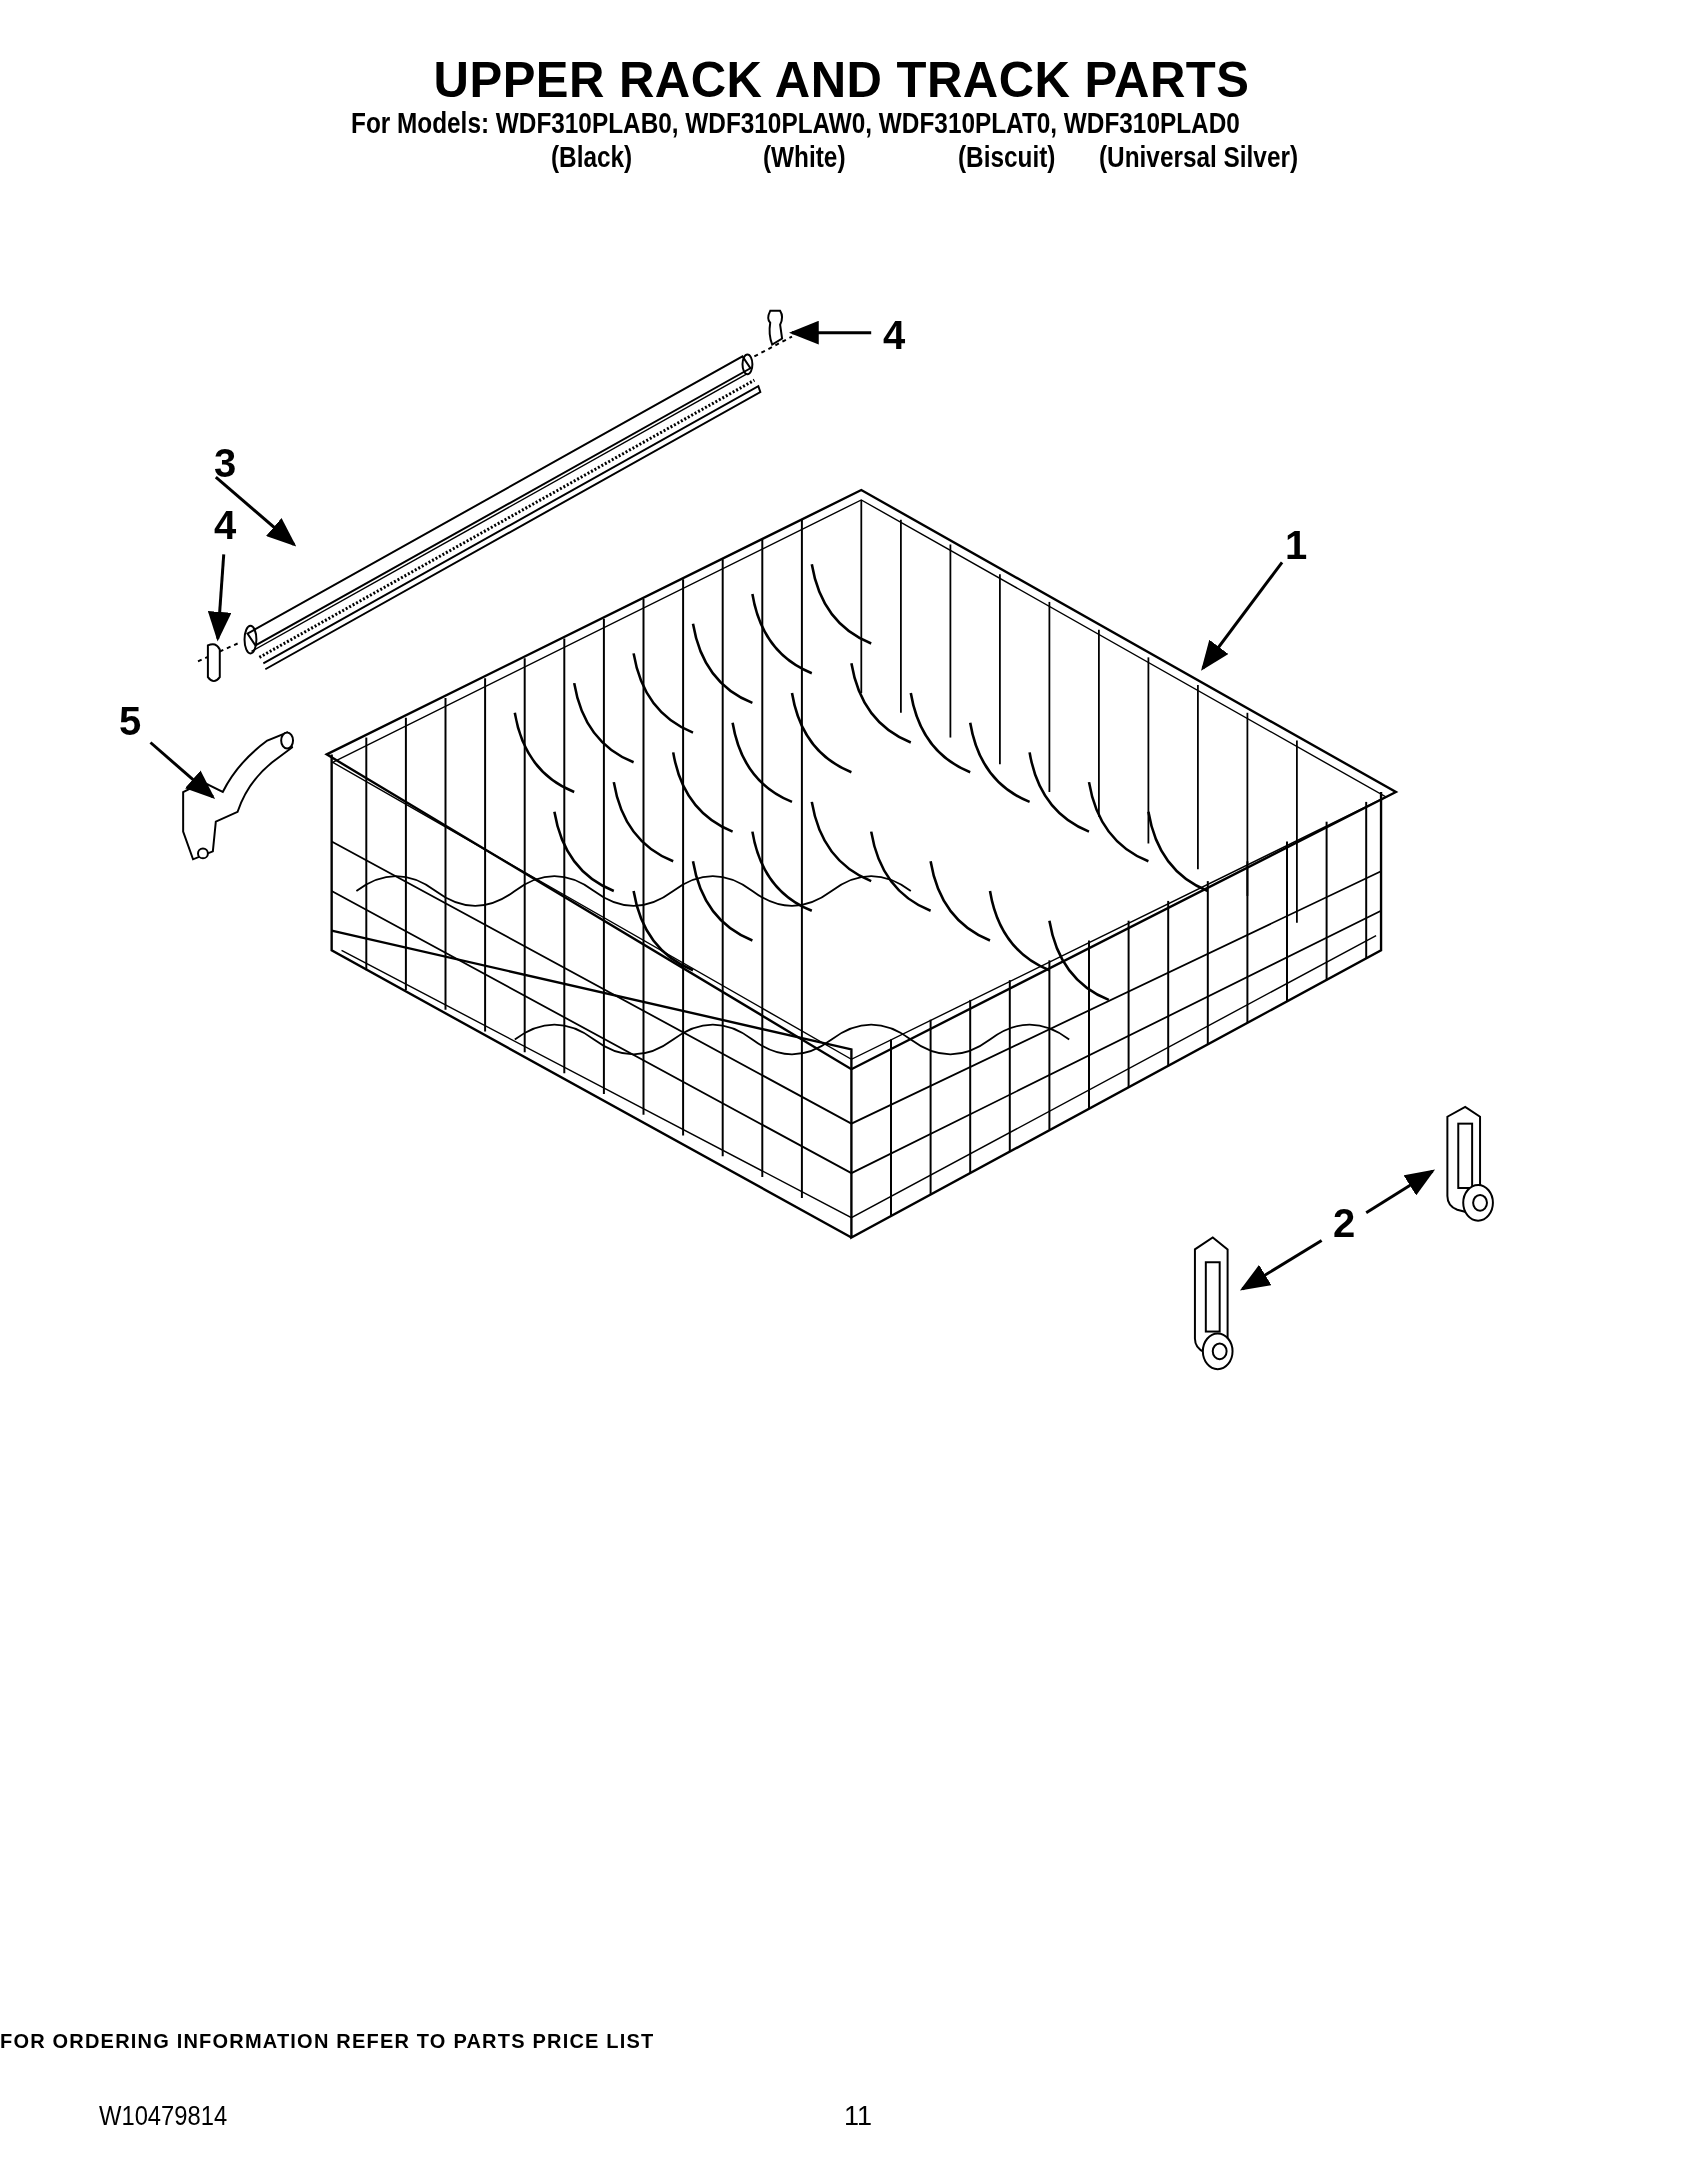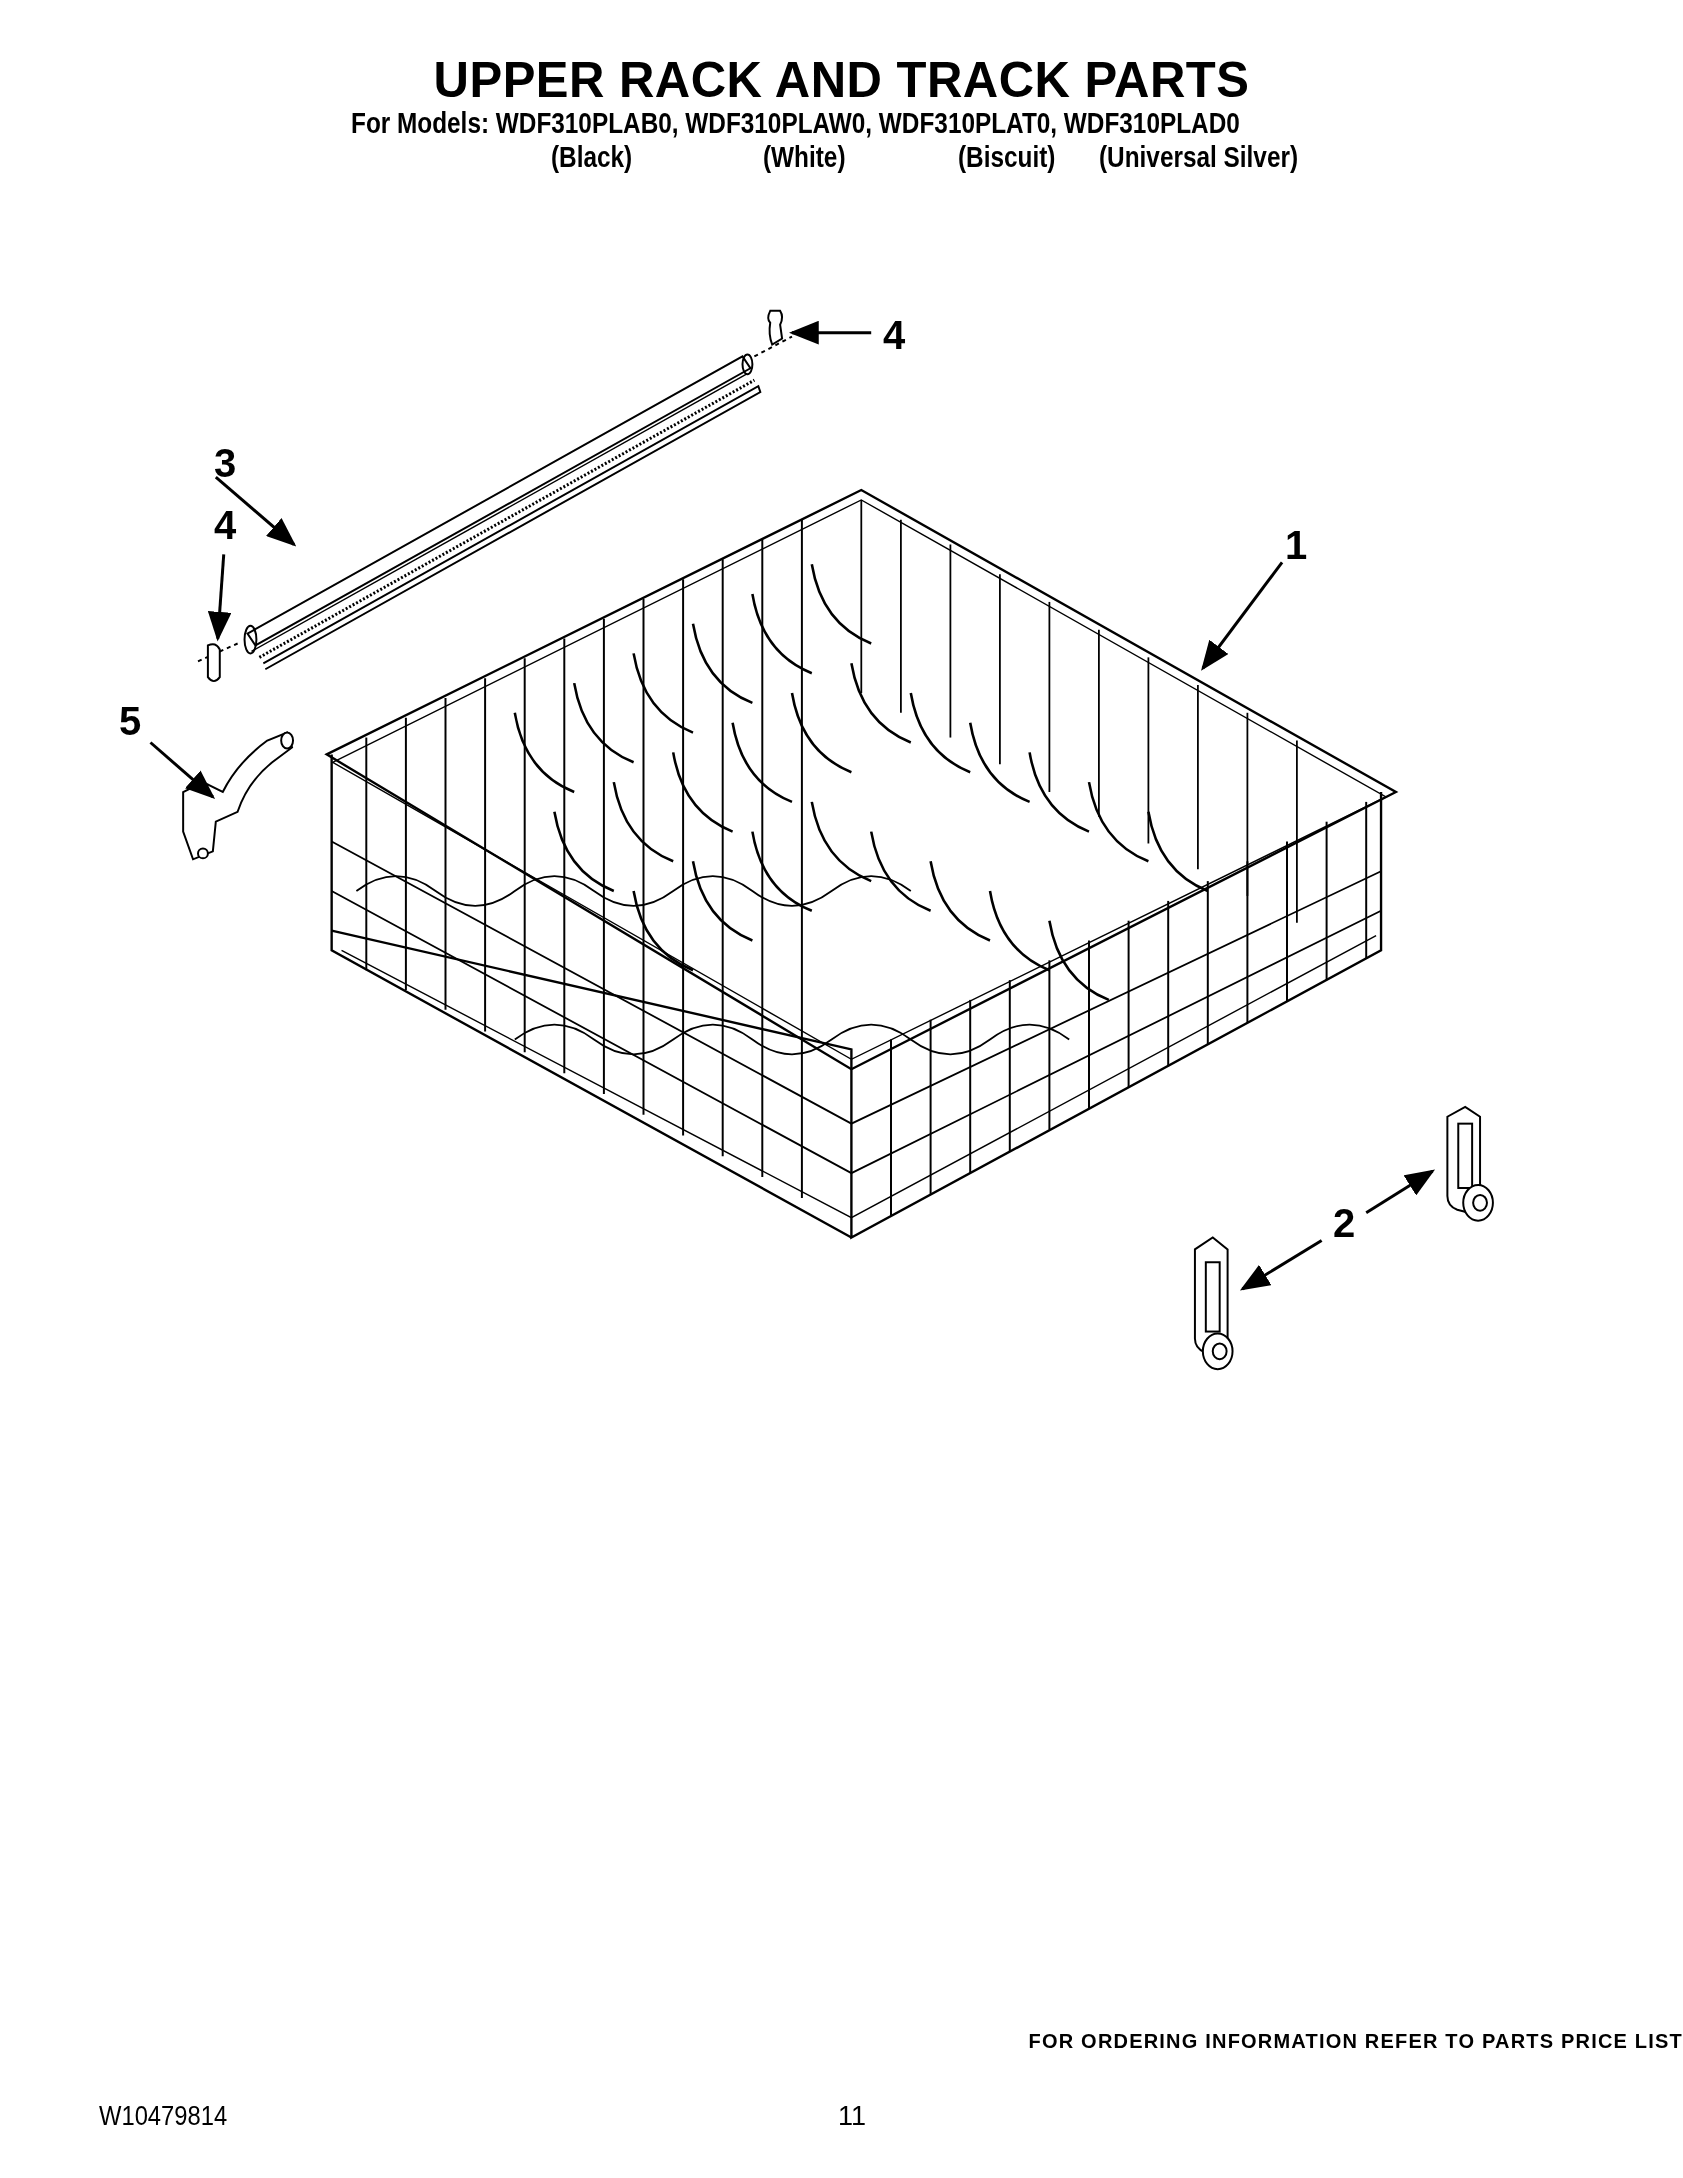--- a/index.html
+++ b/index.html
@@ -2,23 +2,23 @@
 <html><head>
 <meta charset="utf-8">
 <style>
   html, body { margin: 0; padding: 0; background: #ffffff; }
   body { width: 1683px; height: 2178px; position: relative; overflow: hidden; font-family: "Liberation Sans", sans-serif; color: #000; }
   .abs { position: absolute; }
   .title { left: 0; width: 1683px; top: 51px; text-align: center; font-size: 50px; font-weight: bold; letter-spacing: 0.5px; transform: scaleX(0.98); }
   .models { left: 351px; top: 107px; font-size: 29px; font-weight: bold; transform: scaleX(0.84); transform-origin: left top; white-space: nowrap; }
   .color { top: 141px; font-size: 29px; font-weight: bold; transform: scaleX(0.84); transform-origin: left top; white-space: nowrap; }
   .callout { font-size: 40px; font-weight: bold; line-height: 1; }
-  .footer-note { left: 0; width: 1683px; text-align: right; top: 2030px; font-size: 20px; font-weight: bold; letter-spacing: 1.2px; }
+  .footer-note { left: 0; width: 1683px; text-align: left; top: 2030px; font-size: 20px; font-weight: bold; letter-spacing: 1.2px; }
   .docnum { left: 99px; top: 2101px; font-size: 27px; transform: scaleX(0.88); transform-origin: left top; }
-  .pagenum { left: 832px; top: 2101px; font-size: 27px; width: 40px; text-align: center; }
+  .pagenum { left: 832px; top: 2101px; font-size: 27px; width: 40px; text-align: right; }
   svg.art { position: absolute; left: 0; top: 0; }
 </style>
 </head>
 <body>
 
 <div class="abs title">UPPER RACK AND TRACK PARTS</div>
 <div class="abs models">For Models: WDF310PLAB0, WDF310PLAW0, WDF310PLAT0, WDF310PLAD0</div>
 <div class="abs color" style="left:551px">(Black)</div>
 <div class="abs color" style="left:763px">(White)</div>
 <div class="abs color" style="left:958px">(Biscuit)</div>

